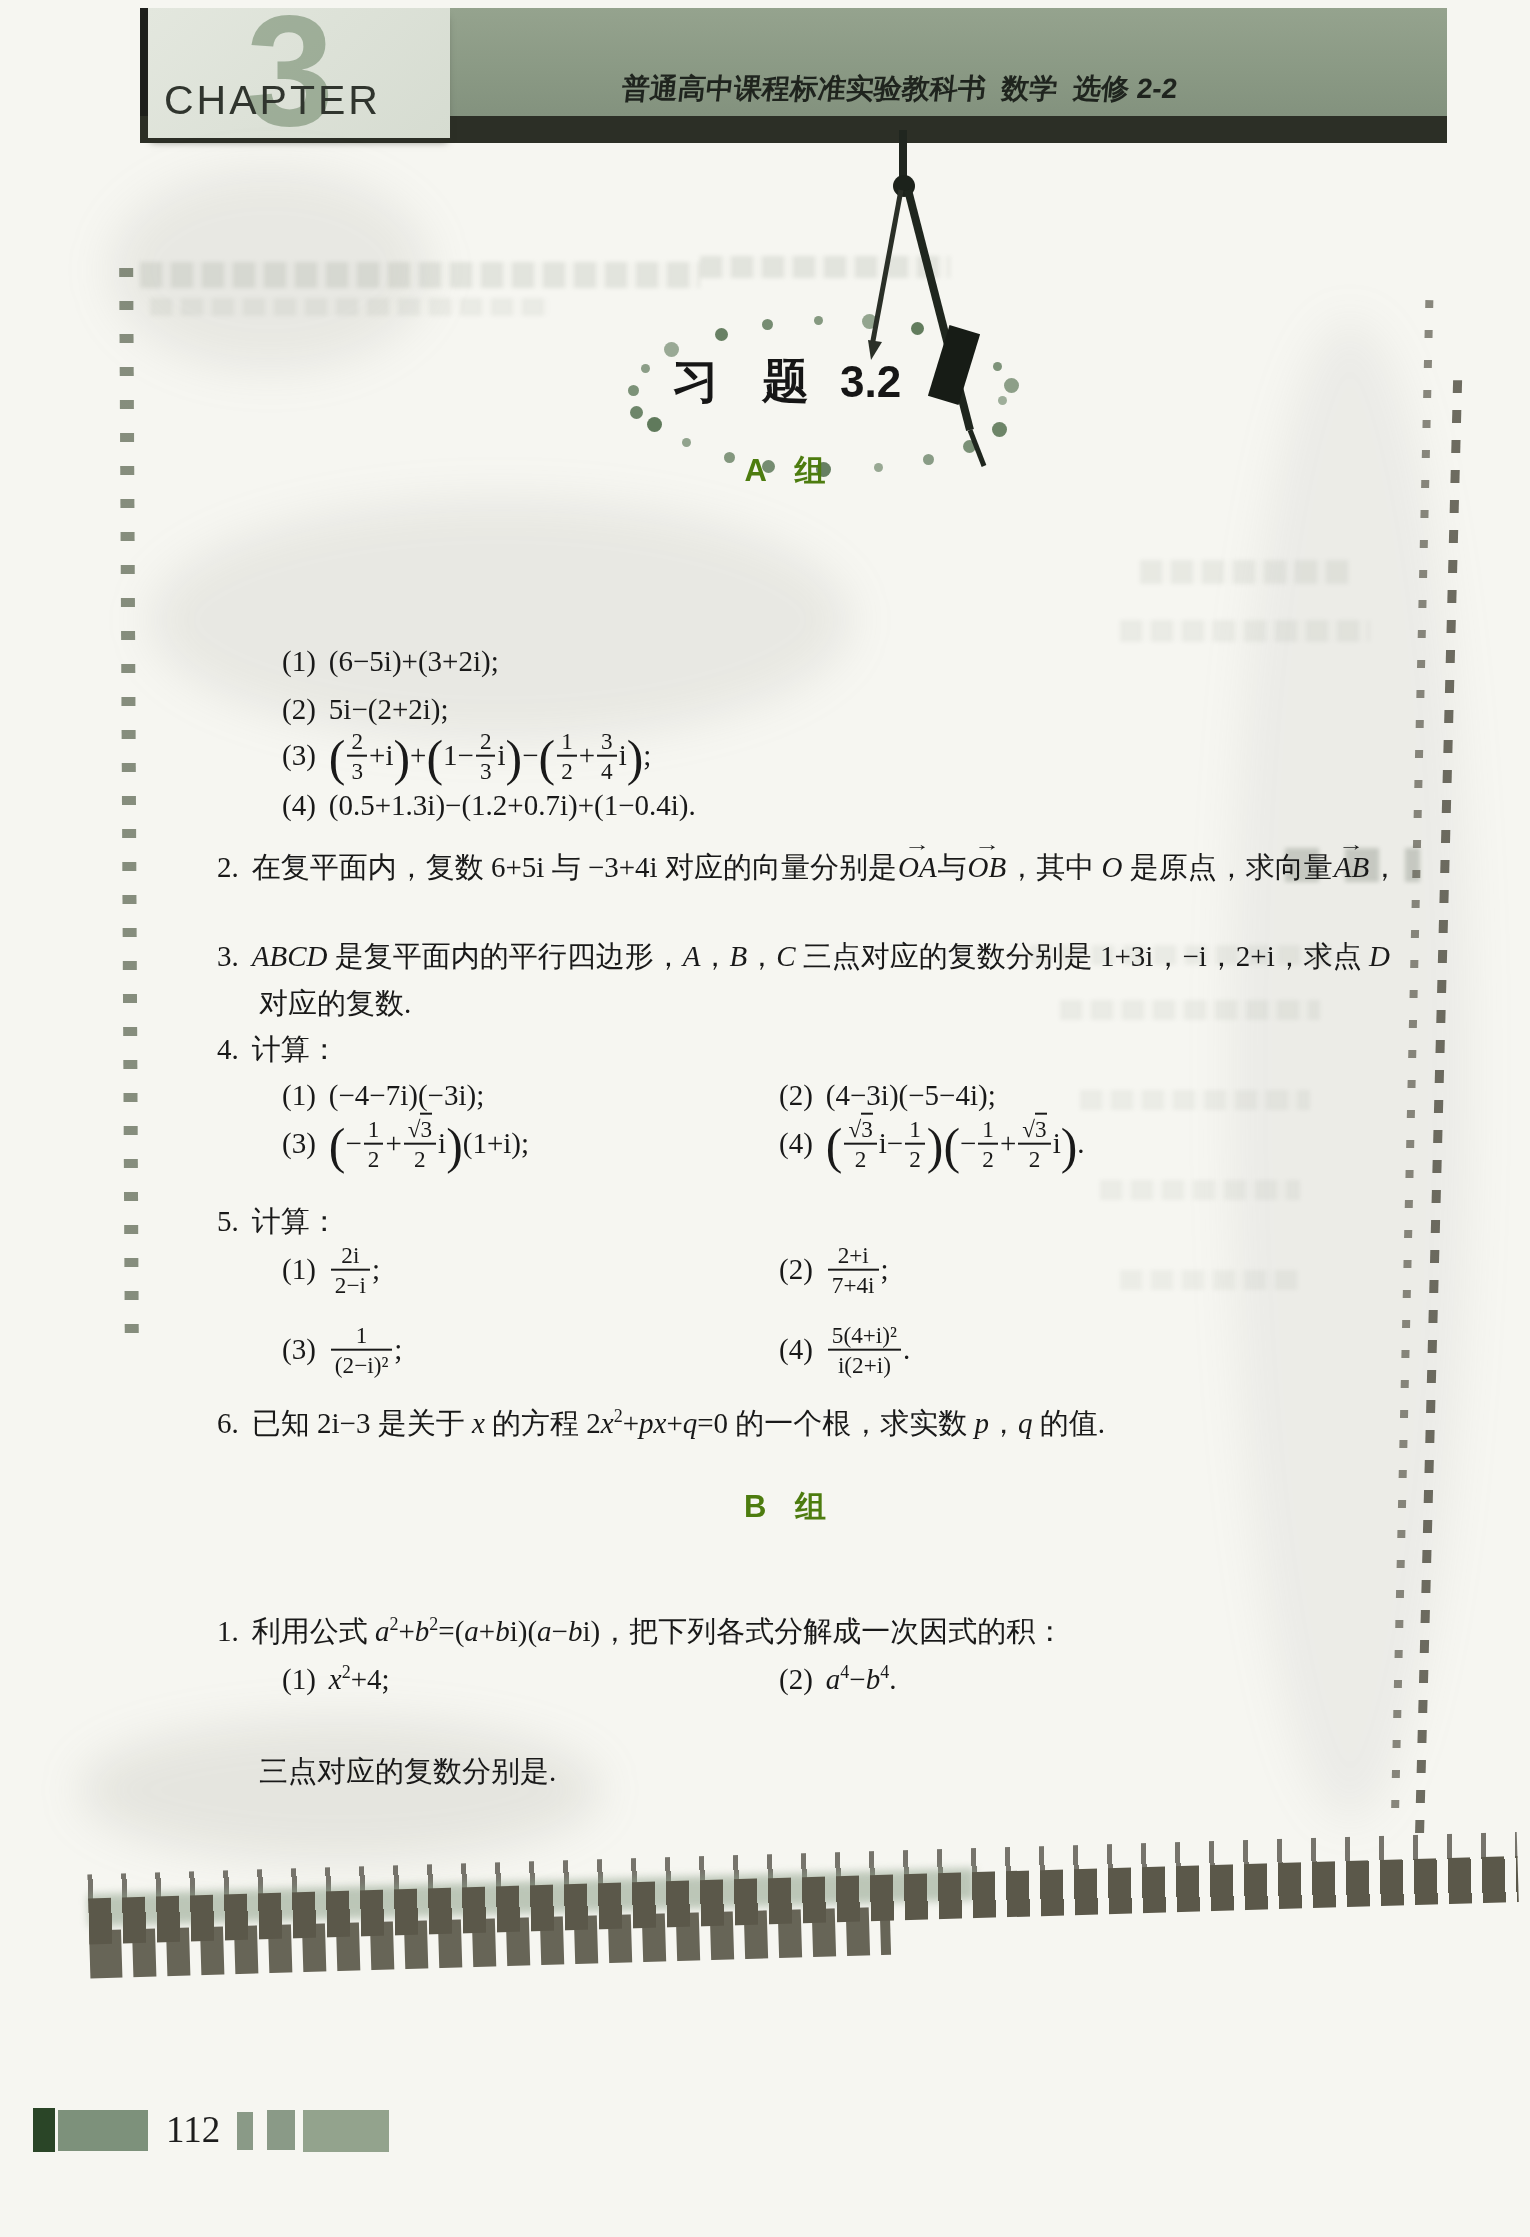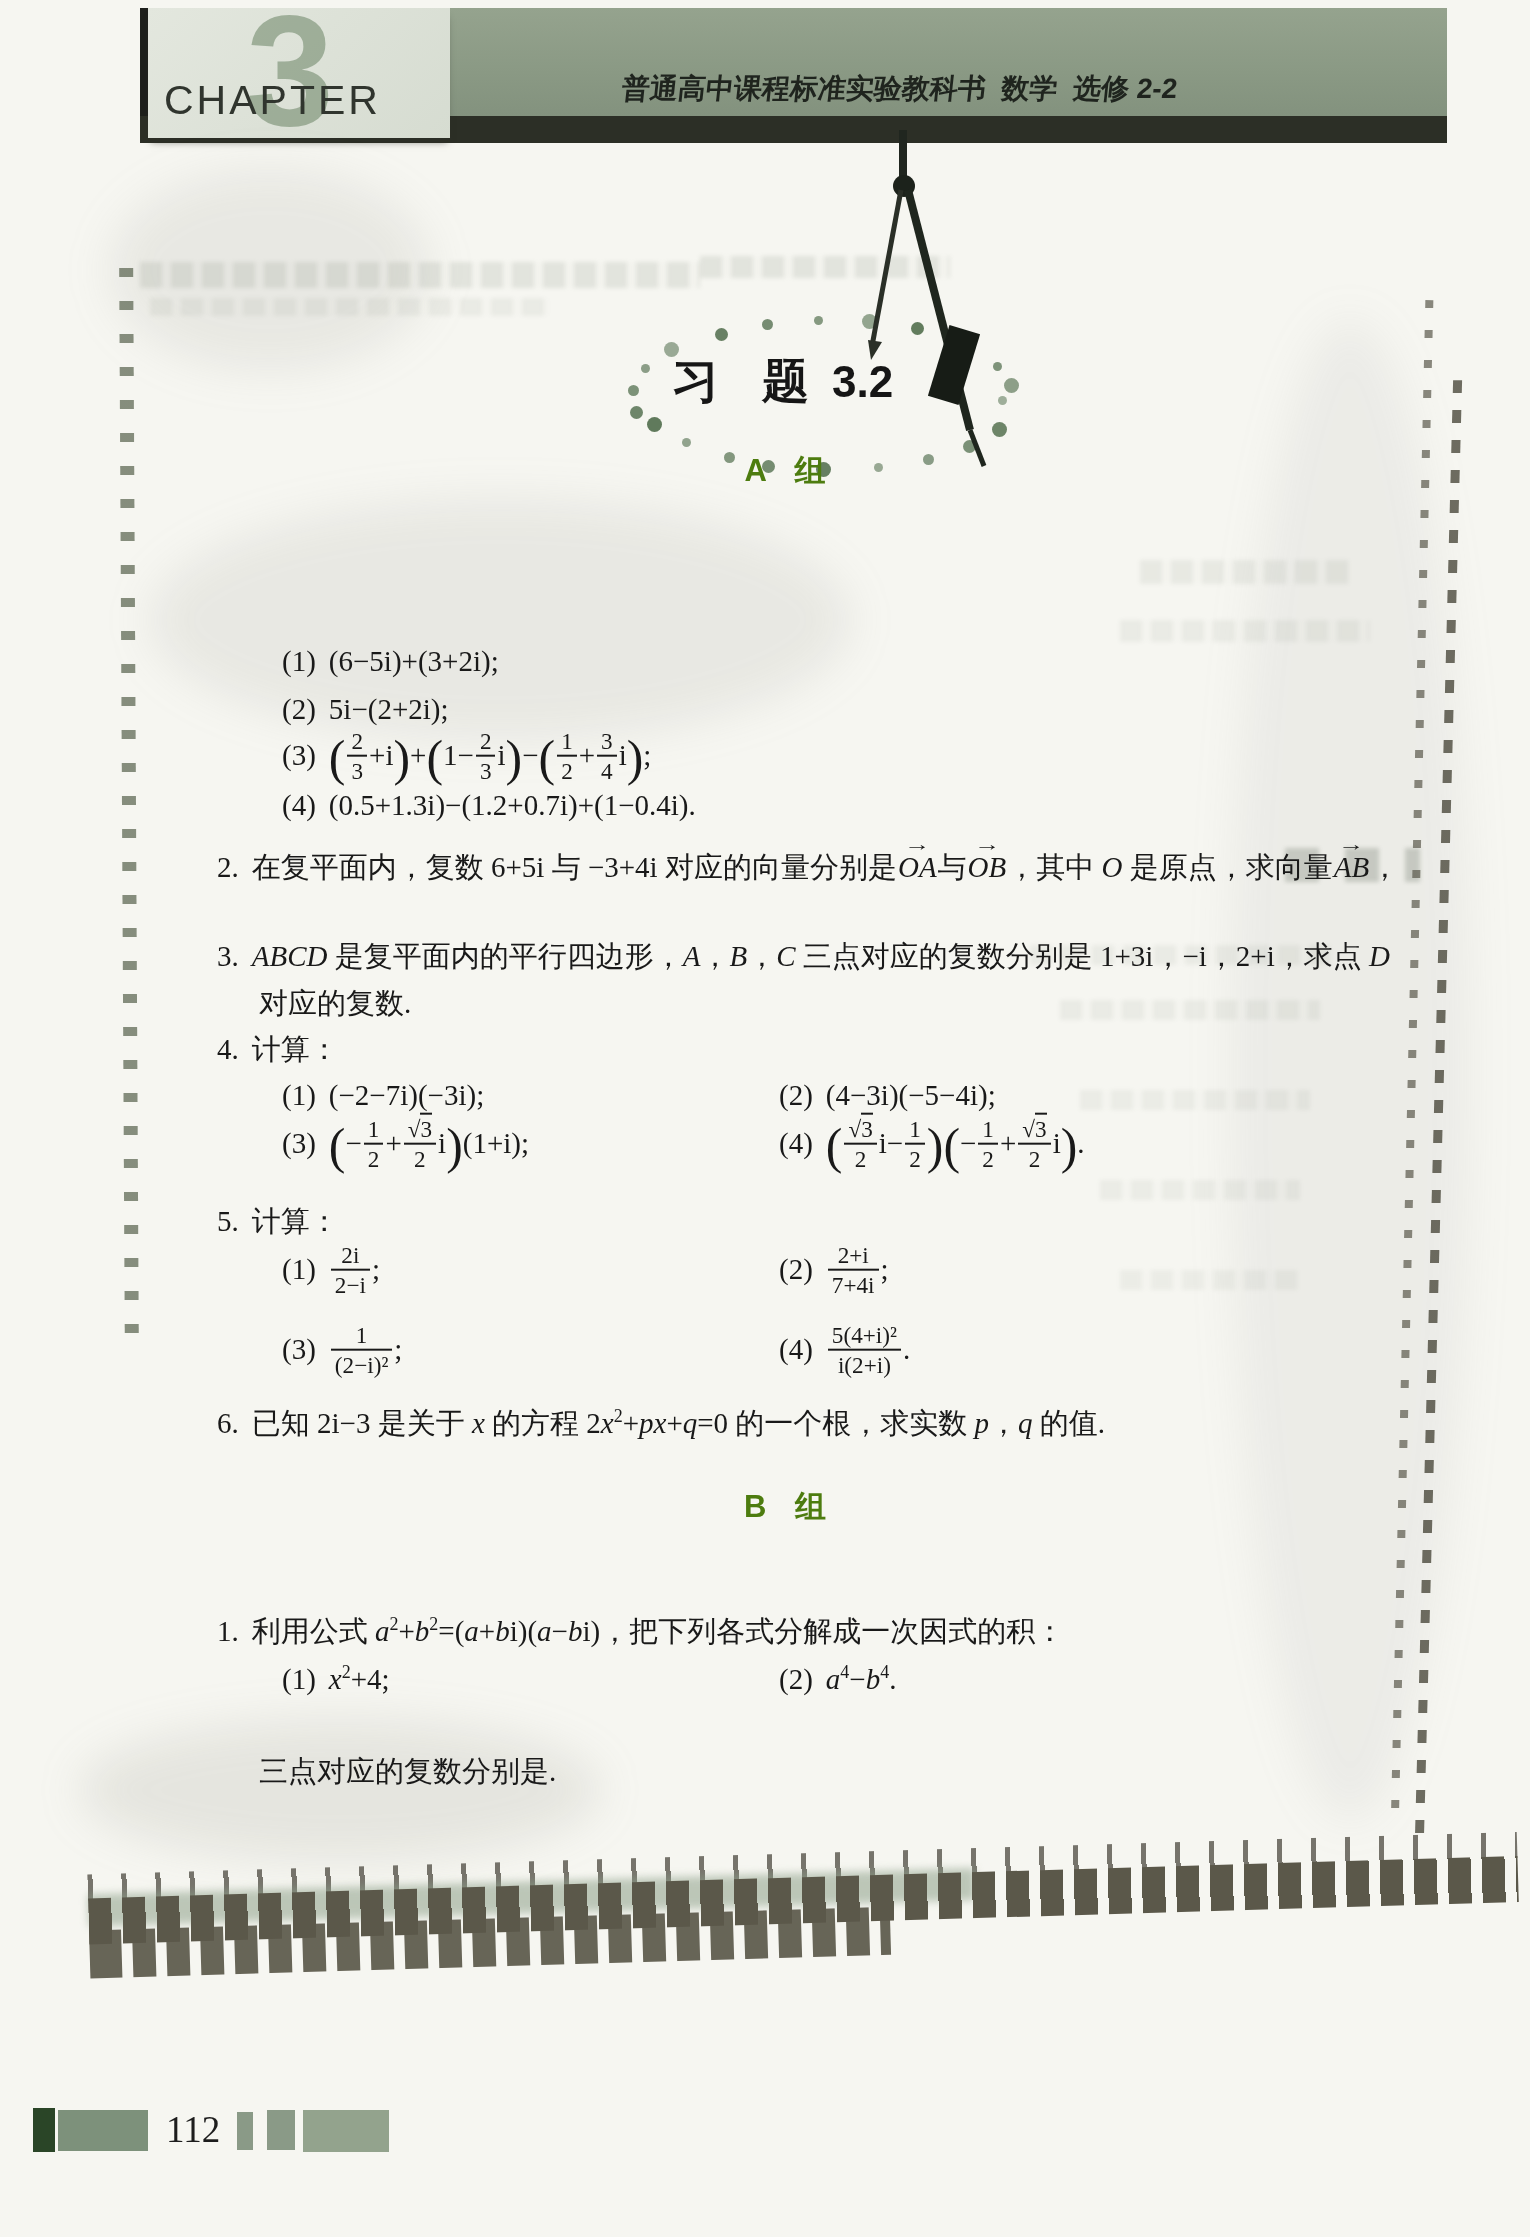--- a/index.html
+++ b/index.html
@@ -17,21 +17,21 @@
   .chapter-label{position:absolute;left:16px;bottom:14px;font-family:"Liberation Sans",sans-serif;
     font-size:41px;font-weight:500;letter-spacing:3px;color:#30352e;}
   .hdr-banner{position:absolute;left:450px;top:8px;width:997px;height:108px;
     background:linear-gradient(180deg,#95a38e 0%,#8a9984 60%,#83927e 100%);}
   .banner-title{position:absolute;left:172px;bottom:8px;font-family:"Liberation Sans",sans-serif;
     font-size:28px;font-weight:700;color:#1f241e;transform:skewX(-6deg);white-space:pre;}
   .hdr-underline{position:absolute;left:140px;top:116px;width:1307px;height:27px;background:#2c2f26;}
   
   .badge{position:absolute;left:672px;top:350px;display:flex;align-items:baseline;}
   .badge-title{font-family:"Liberation Sans",sans-serif;font-size:47px;font-weight:700;letter-spacing:15px;color:#161616;}
-  .badge-number{font-family:"Liberation Sans",sans-serif;font-size:44px;font-weight:700;color:#161616;margin-left:8px;}
+  .badge-number{font-family:"Liberation Sans",sans-serif;font-size:44px;font-weight:700;color:#161616;margin-left:16px;}
   .dot{position:absolute;border-radius:50%;background:#567252;}
   
   .group-heading{position:absolute;width:260px;text-align:center;font-family:"Liberation Sans",sans-serif;
     font-size:31px;font-weight:600;letter-spacing:10px;color:#4d7c0f;}
   
   .line{position:absolute;white-space:pre;font-size:29px;line-height:1.45;color:#191919;}
   .num{display:inline-block;margin-right:13px;}
   .it{font-style:italic;}
   .bp{font-size:1.72em;font-weight:400;line-height:0;display:inline-block;vertical-align:-0.2em;}
   .frac{display:inline-block;vertical-align:middle;text-align:center;font-size:0.8em;line-height:1.12;
@@ -160,21 +160,21 @@
     <span class="num">3.</span><span><span class="it">ABCD</span><span> 是复平面内的平行四边形，</span><span class="it">A</span><span>，</span><span class="it">B</span><span>，</span><span class="it">C</span><span> 三点对应的复数分别是 1+3i，−i，2+i，求点 </span><span class="it">D</span></span>
   </div>
   <div class="line" style="left:230px;top:940px;">
     <span><span>对应的复数.</span></span>
   </div>
 
   <div class="line" style="left:188px;top:986px;">
     <span class="num">4.</span><span>计算：</span>
   </div>
   <div class="line" style="left:253px;top:1032px;">
-    <span class="num">(1)</span><span><span>(−2−7i)(−3i);</span></span>
+    <span class="num">(1)</span><span><span>(−4−7i)(−3i);</span></span>
   </div>
   <div class="line" style="left:750px;top:1032px;text-align:center;">
     <span class="num">(2)</span><span><span>(4−3i)(−5−4i);</span></span>
   </div>
   <div class="line" style="left:253px;top:1076px;">
     <span class="num">(3)</span><span><span class="bp">(</span><span>−</span><span class="frac"><span class="n">1</span><span class="d">2</span></span><span>+</span><span class="frac"><span class="n">√<span class="ov">3</span></span><span class="d">2</span></span><span>i</span><span class="bp">)</span><span>(1+i);</span></span>
   </div>
   <div class="line" style="left:750px;top:1076px;">
     <span class="num">(4)</span><span><span class="bp">(</span><span class="frac"><span class="n">√<span class="ov">3</span></span><span class="d">2</span></span><span>i−</span><span class="frac"><span class="n">1</span><span class="d">2</span></span><span class="bp">)</span><span class="bp">(</span><span>−</span><span class="frac"><span class="n">1</span><span class="d">2</span></span><span>+</span><span class="frac"><span class="n">√<span class="ov">3</span></span><span class="d">2</span></span><span>i</span><span class="bp">)</span><span>.</span></span>
   </div>

